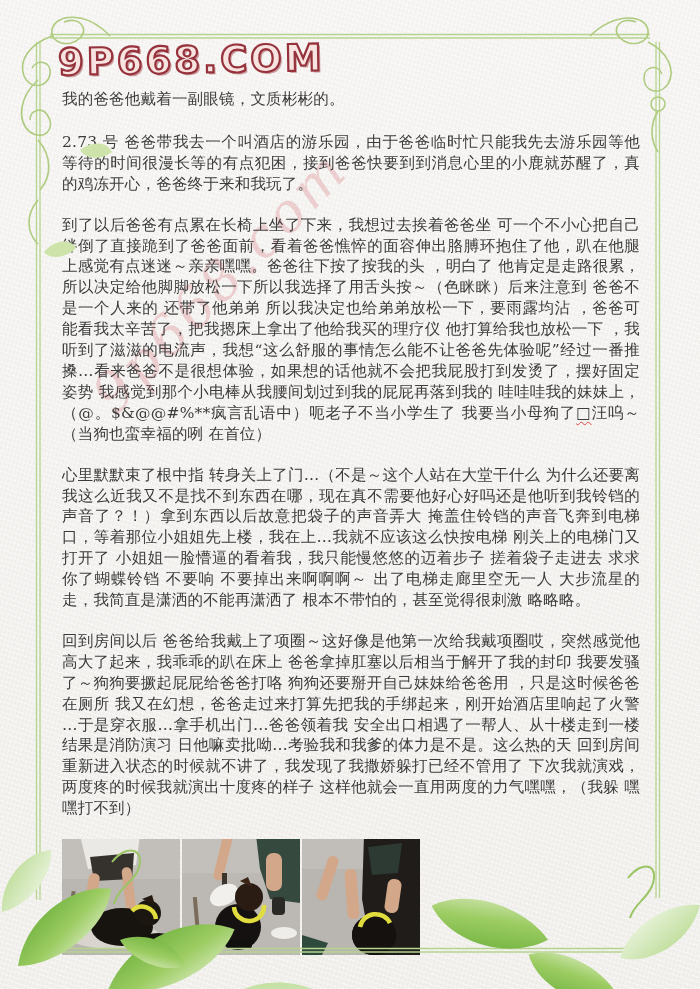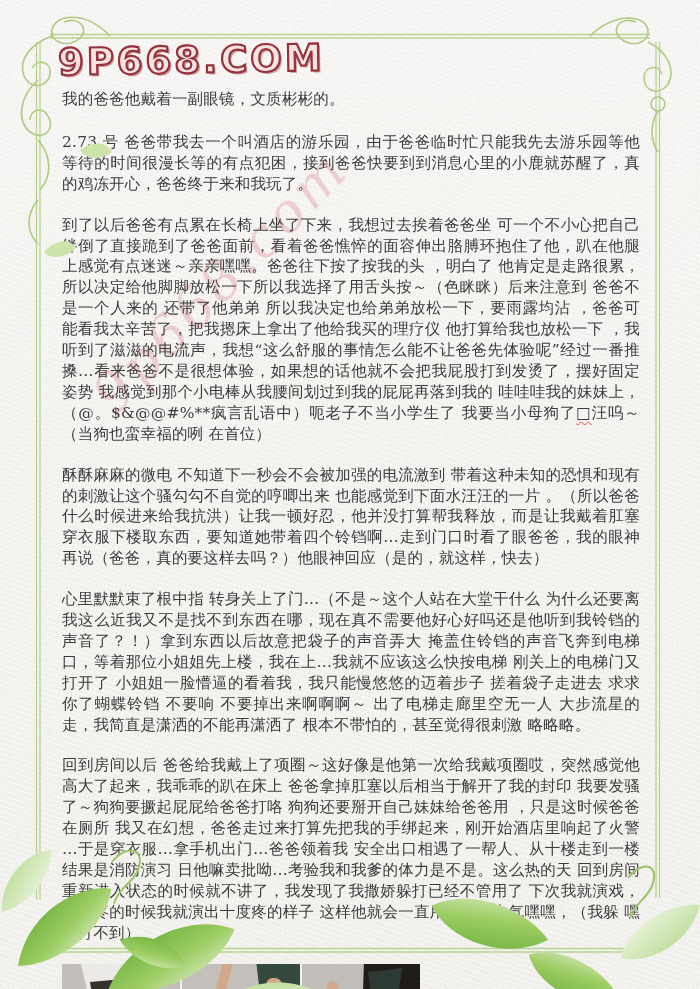--- a/index.html
+++ b/index.html
@@ -112,21 +112,20 @@
 </svg>
 
 <div class="content">
 
   <div class="logo">9P668.COM</div>
 
   <div class="article">
     <p class="intro">我的爸爸他戴着一副眼镜，文质彬彬的。</p>
     <p>2.73 号 爸爸带我去一个叫酒店的游乐园，由于爸爸临时忙只能我先去游乐园等他 等待的时间很漫长等的有点犯困，接到爸爸快要到到消息心里的小鹿就苏醒了，真的鸡冻开心，爸爸终于来和我玩了。</p>
     <p><span>到了以后爸爸有点累在长椅上坐了下来，我想过去挨着爸爸坐 可一个不小心把自己绊倒了直接跪到了爸爸面前，看着爸爸憔悴的面容伸出胳膊环抱住了他，趴在他腿上感觉有点迷迷～亲亲嘿嘿。爸爸往下按了按我的头 ，明白了 他肯定是走路很累，所以决定给他脚脚放松一下所以我选择了用舌头按～（色眯眯）后来注意到 爸爸不是一个人来的 还带了他弟弟 所以我决定也给弟弟放松一下，要雨露均沾 ，爸爸可能看我太辛苦了，把我摁床上拿出了他给我买的理疗仪 他打算给我也放松一下 ，我听到了滋滋的电流声，我想“这么舒服的事情怎么能不让爸爸先体验呢”经过一番推搡…看来爸爸不是很想体验，如果想的话他就不会把我屁股打到发烫了，摆好固定姿势 我感觉到那个小电棒从我腰间划过到我的屁屁再落到我的 哇哇哇我的妹妹上，（@。$&amp;@@#%**疯言乱语中）呃老子不当小学生了 我要当小母狗了</span><span class="missing-glyph">□</span><span>汪呜～（当狗也蛮幸福的咧 在首位）</span></p>
-    <p>酥酥麻麻的微电 不知道下一秒会不会被加强的电流激到 带着这种未知的恐惧和现有的刺激让这个骚勾勾不自觉的哼唧出来 也能感觉到下面水汪汪的一片 。（所以爸爸什么时候进来给我抗洪）让我一顿好忍，他并没打算帮我释放，而是让我戴着肛塞穿衣服下楼取东西，要知道她带着四个铃铛啊…走到门口时看了眼爸爸，我的眼神再说（爸爸，真的要这样去吗？）他眼神回应（是的，就这样，快去）</p>
     <p>心里默默束了根中指 转身关上了门…（不是～这个人站在大堂干什么 为什么还要离我这么近我又不是找不到东西在哪，现在真不需要他好心好吗还是他听到我铃铛的声音了？！）拿到东西以后故意把袋子的声音弄大 掩盖住铃铛的声音飞奔到电梯口，等着那位小姐姐先上楼，我在上…我就不应该这么快按电梯 刚关上的电梯门又打开了 小姐姐一脸懵逼的看着我，我只能慢悠悠的迈着步子 搓着袋子走进去 求求你了蝴蝶铃铛 不要响 不要掉出来啊啊啊～ 出了电梯走廊里空无一人 大步流星的走，我简直是潇洒的不能再潇洒了 根本不带怕的，甚至觉得很刺激 略略略。</p>
     <p>回到房间以后 爸爸给我戴上了项圈～这好像是他第一次给我戴项圈哎，突然感觉他高大了起来，我乖乖的趴在床上 爸爸拿掉肛塞以后相当于解开了我的封印 我要发骚了～狗狗要撅起屁屁给爸爸打咯 狗狗还要掰开自己妹妹给爸爸用 ，只是这时候爸爸在厕所 我又在幻想，爸爸走过来打算先把我的手绑起来，刚开始酒店里响起了火警 …于是穿衣服…拿手机出门…爸爸领着我 安全出口相遇了一帮人、从十楼走到一楼结果是消防演习 日他嘛卖批呦…考验我和我爹的体力是不是。这么热的天 回到房间重新进入状态的时候就不讲了，我发现了我撒娇躲打已经不管用了 下次我就演戏，两度疼的时候我就演出十度疼的样子 这样他就会一直用两度的力气嘿嘿，（我躲 嘿嘿打不到）</p>
   </div>
 
   <div class="photostrip">
 
     <div class="photo">
       <svg width="118" height="116" viewBox="0 0 118 116" xmlns="http://www.w3.org/2000/svg">
         <rect width="118" height="116" fill="#bab7b2"></rect>
         <rect width="118" height="40" fill="#c2bfba"></rect>

